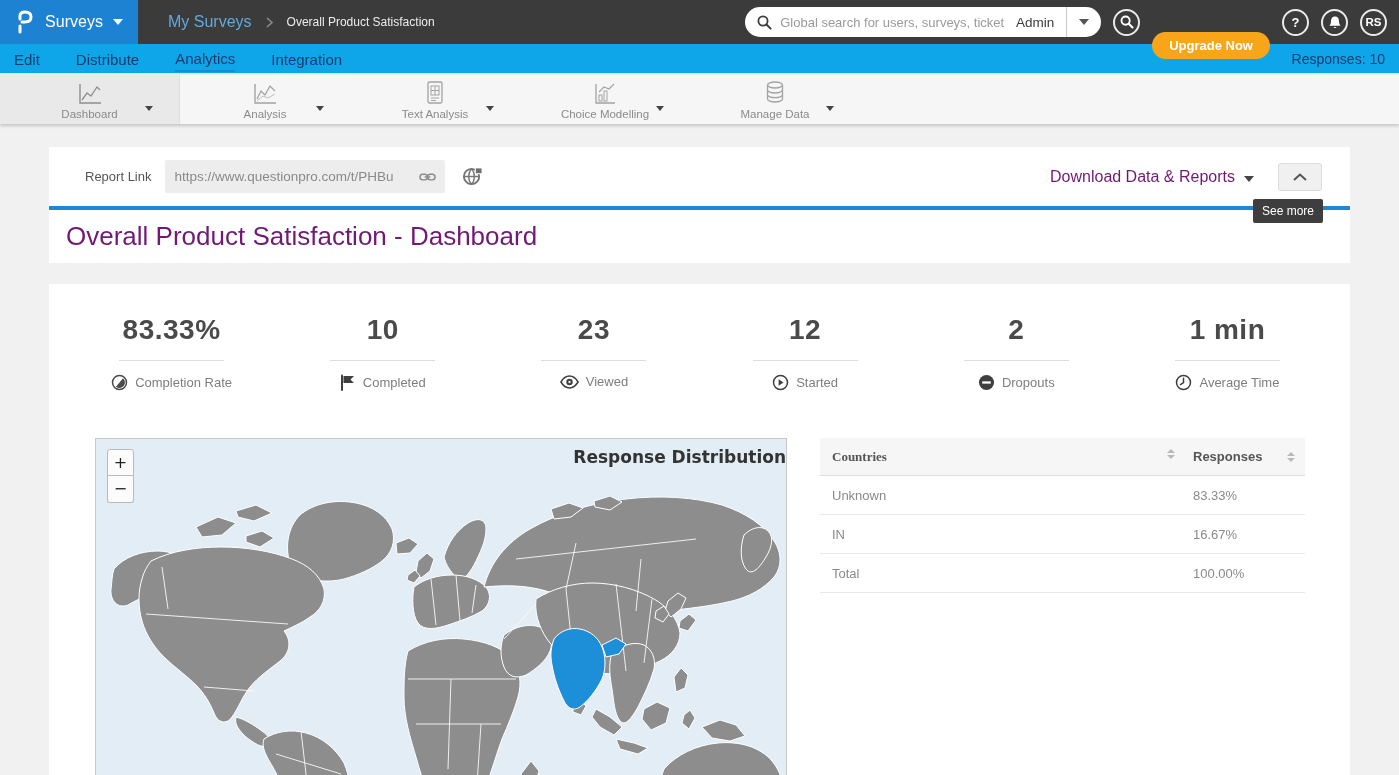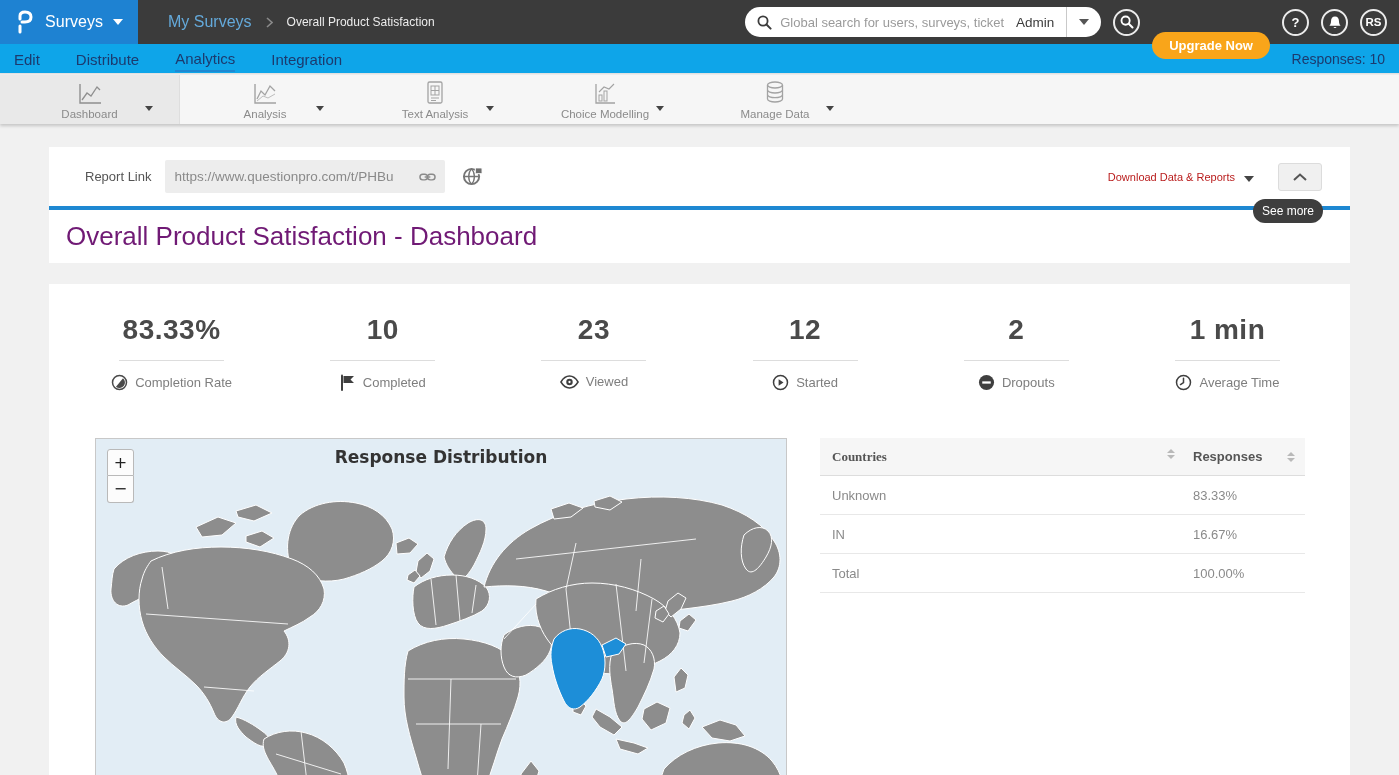--- a/index.html
+++ b/index.html
@@ -57,47 +57,47 @@
   
   .card { background:#fff; margin:0 49px; }
   .report-card { margin-top:23px; height:63px; border-bottom:4px solid #1e88d2; display:flex;
     align-items:center; padding:0 28px 0 36px; position:relative; }
   .report-label { font-size:13px; color:#555; margin-right:14px; }
   .report-input { width:280px; height:33px; background:#ededed; border-radius:2px; display:flex;
     align-items:center; padding:0 9px; }
   .report-input .url { flex:1; font-size:13.5px; color:#8a8a8a; white-space:nowrap; overflow:hidden; }
   .globe-wrap { margin-left:17px; cursor:pointer; display:flex; }
   .report-right { margin-left:auto; display:flex; align-items:center; }
-  .download-label { font-size:11px; color:#b91c1c; cursor:pointer;text-align:right; }
+  .download-label { font-size:16px; color:#701a75; cursor:pointer;text-align:right; }
   .download-caret { margin-left:9px; }
   .download-caret .caret { border-top-color:#444; border-left-width:5px; border-right-width:5px;
     border-top-width:6px; }
   .see-more-btn { width:44px; height:28px; background:#f0f0f0; border:1px solid #dcdcdc;
     border-radius:3px; margin-left:24px; display:flex; align-items:center; justify-content:center;
     cursor:pointer; }
   .tooltip { position:absolute; right:27px; top:52px; background:#3e3e3e; color:#fff; font-size:12px;
-    padding:5px 9px; border-radius:12px; z-index:6; white-space:nowrap; }
+    padding:5px 9px; border-radius:2px; z-index:6; white-space:nowrap; }
 
   .title-card { height:53px; display:flex; align-items:center; padding-left:17px; }
   .page-title { color:#701a75; font-size:26px; font-weight:500; }
 
   .main-card { margin-top:21px; min-height:470px; padding:0 17px; }
 
   
   .stats-row { display:flex; padding-top:30px; }
   .stat-col { flex:1; display:flex; flex-direction:column; align-items:center; }
   .stat-value { font-size:28px; font-weight:bold; color:#4a4a4a; letter-spacing:.5px; }
   .stat-divider { width:105px; height:1px; background:#ddd; margin:14px 0 13px; }
   .stat-label { display:flex; align-items:center; gap:7px; color:#7e7e7e; font-size:13px; }
 
   
   .viz-row { display:flex; margin-top:47px; align-items:flex-start; }
   .map-panel { margin-left:29px; width:692px; height:560px; background:#e2edf5;
     border:1px solid #c8c8c8; position:relative; overflow:hidden; flex:0 0 auto; }
-  .map-title { position:absolute; top:8px; left:0; right:0; text-align:center;
+  .map-title { position:absolute; top:8px; left:0; right:0; text-align:right;
     font-family:"DejaVu Sans", sans-serif; font-size:17px; font-weight:bold; color:#333; z-index:3; }
   .zoom-ctrl { position:absolute; top:10px; left:11px; z-index:3; display:flex; flex-direction:column; }
   .zoom-btn { width:27px; height:27px; background:#fcfcfc; border:1px solid #b9b9b9; color:#222;
     font-size:16px; line-height:25px; text-align:center; cursor:pointer;
     font-family:"DejaVu Sans", sans-serif; }
   .zoom-btn:first-child { border-radius:3px 3px 0 0; }
   .zoom-btn:last-child { border-radius:0 0 3px 3px; border-top:0; }
 
   .country-table { margin-left:33px; width:485px; font-size:13px; }
   .ct-header { display:flex; align-items:center; background:#f6f6f6; height:38px;

